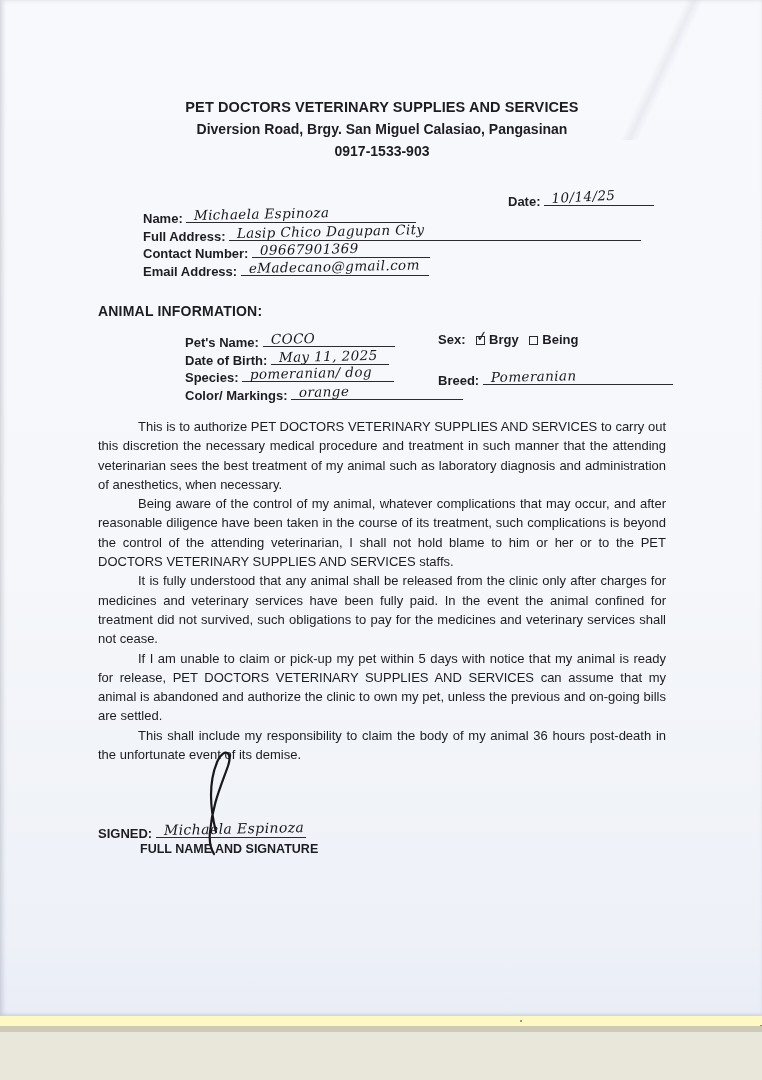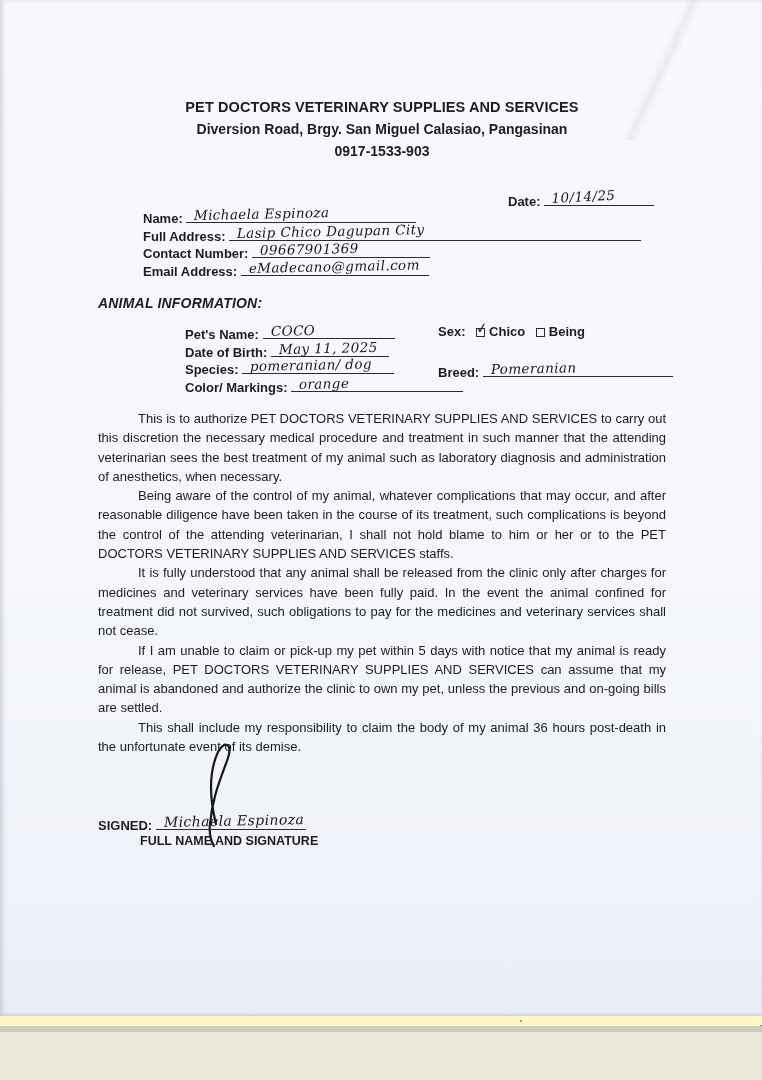--- a/index.html
+++ b/index.html
@@ -111,21 +111,21 @@
           </span>
         </div>
         <div class="frow">
           <span>Email Address:</span>
           <span class="fill w-email">
             <span class="hand">eMadecano@gmail.com</span>
           </span>
         </div>
       </div>
 
-      <div class="section-title" style="margin-top:16px;font-style:italic;">ANIMAL INFORMATION:</div>
+      <div class="section-title" style="margin-top:24px;">ANIMAL INFORMATION:</div>
 
       <div class="animal-block">
         <div class="frow">
           <span>Pet's Name:</span>
           <span class="fill w-pet">
             <span class="hand">COCO</span>
           </span>
         </div>
         <div class="frow">
           <span>Date of Birth:</span>
@@ -141,21 +141,21 @@
         </div>
         <div class="frow">
           <span>Color/ Markings:</span>
           <span class="fill w-color">
             <span class="hand">orange</span>
           </span>
         </div>
 
         <div class="right-col sex-group">
           <span>Sex:</span>
-          <span class="cb"><span class="tick">✓</span></span><span>Chico</span>
+          <span class="cb"><span class="tick">✓</span></span><span>Brgy</span>
           <span class="cb"></span><span>Being</span>
         </div>
 
         <div class="right-col breed-group">
           <span>Breed:</span>
           <span class="fill w-breed">
             <span class="hand">Pomeranian</span>
           </span>
         </div>
       </div>

